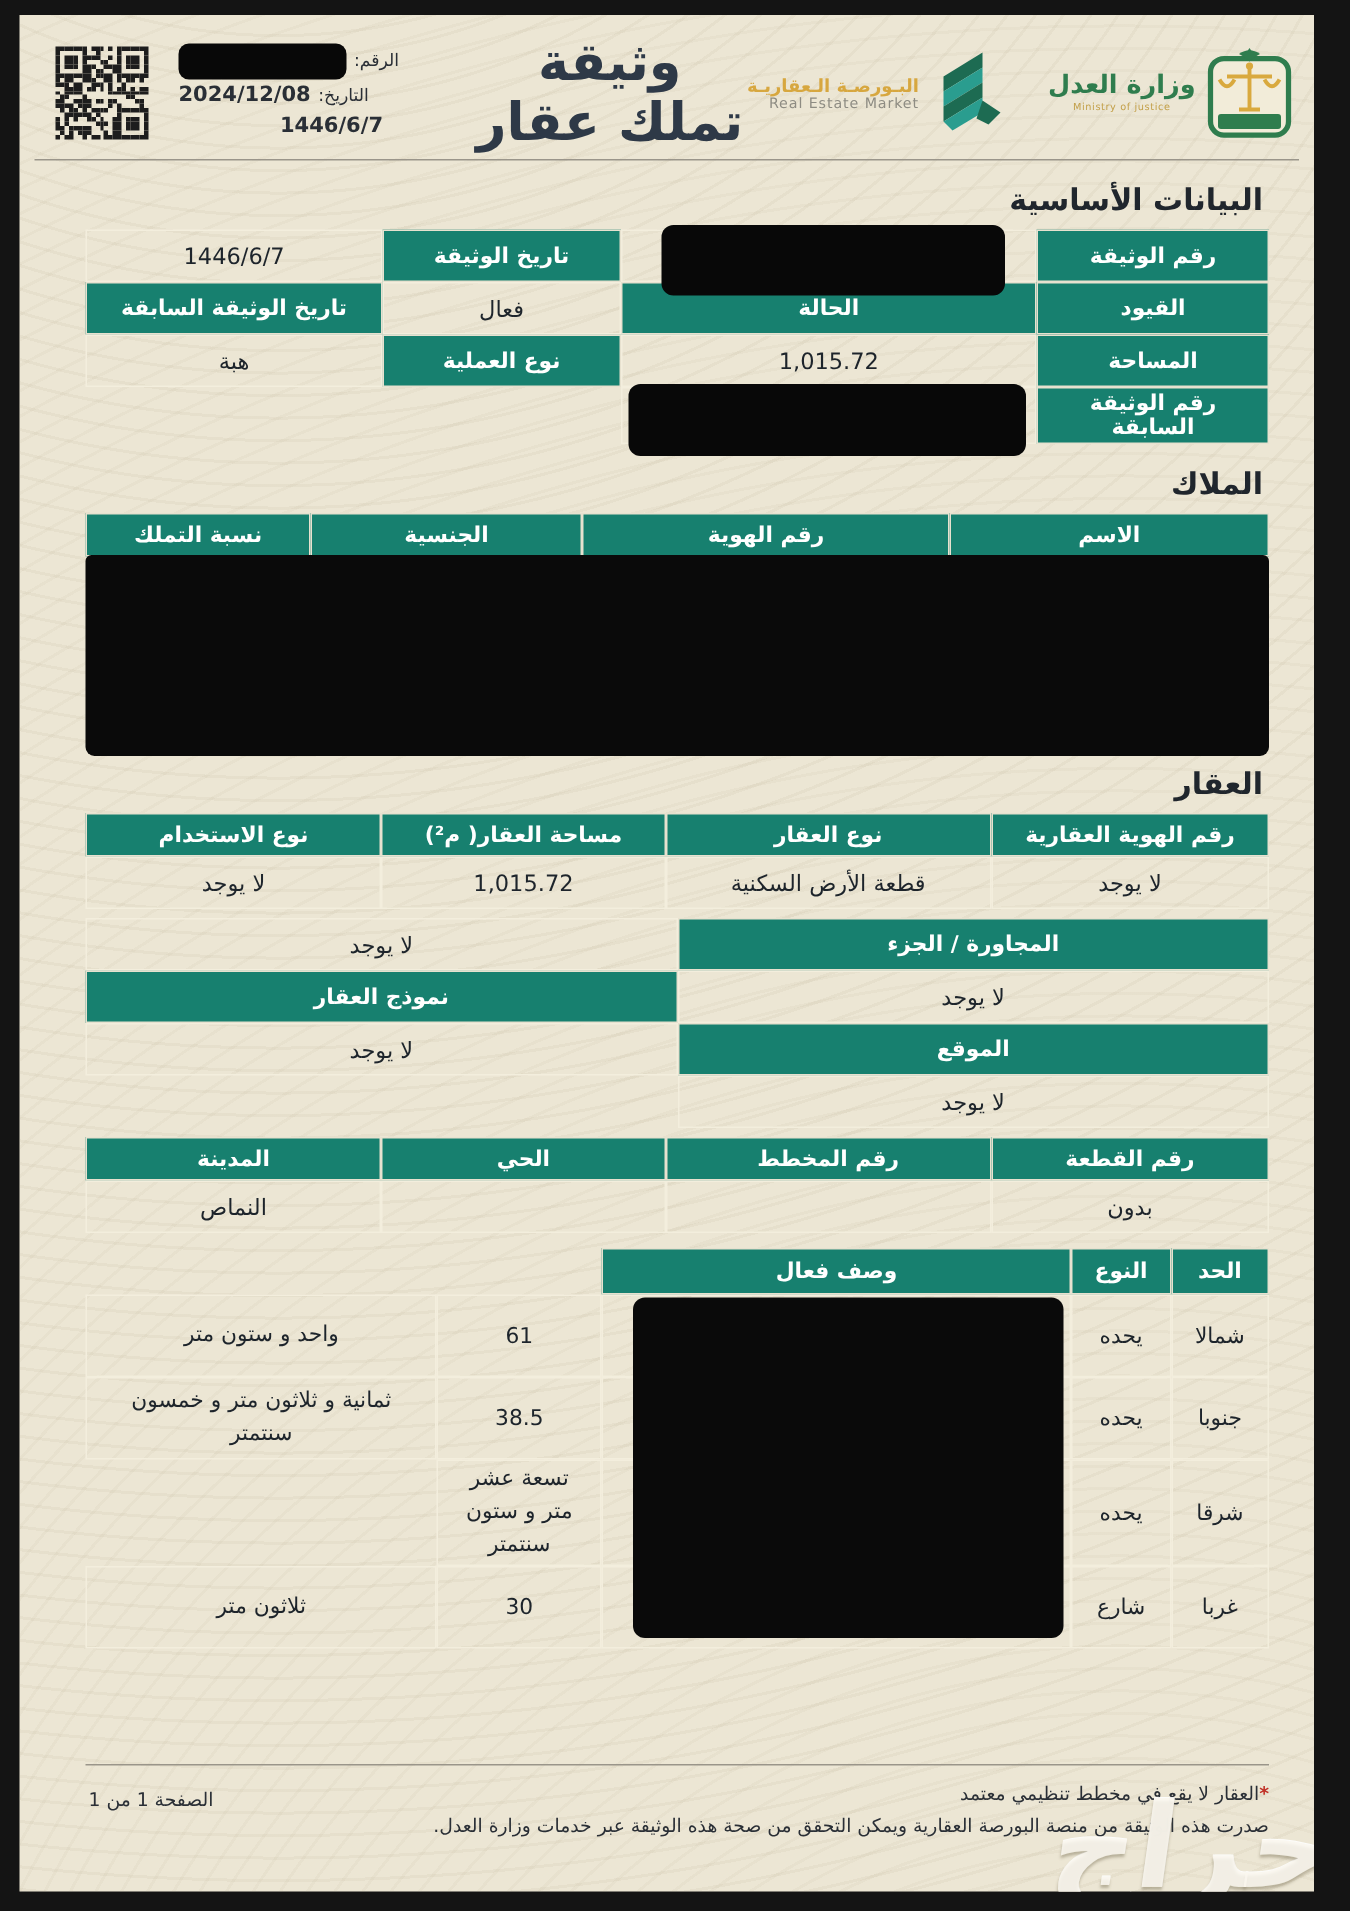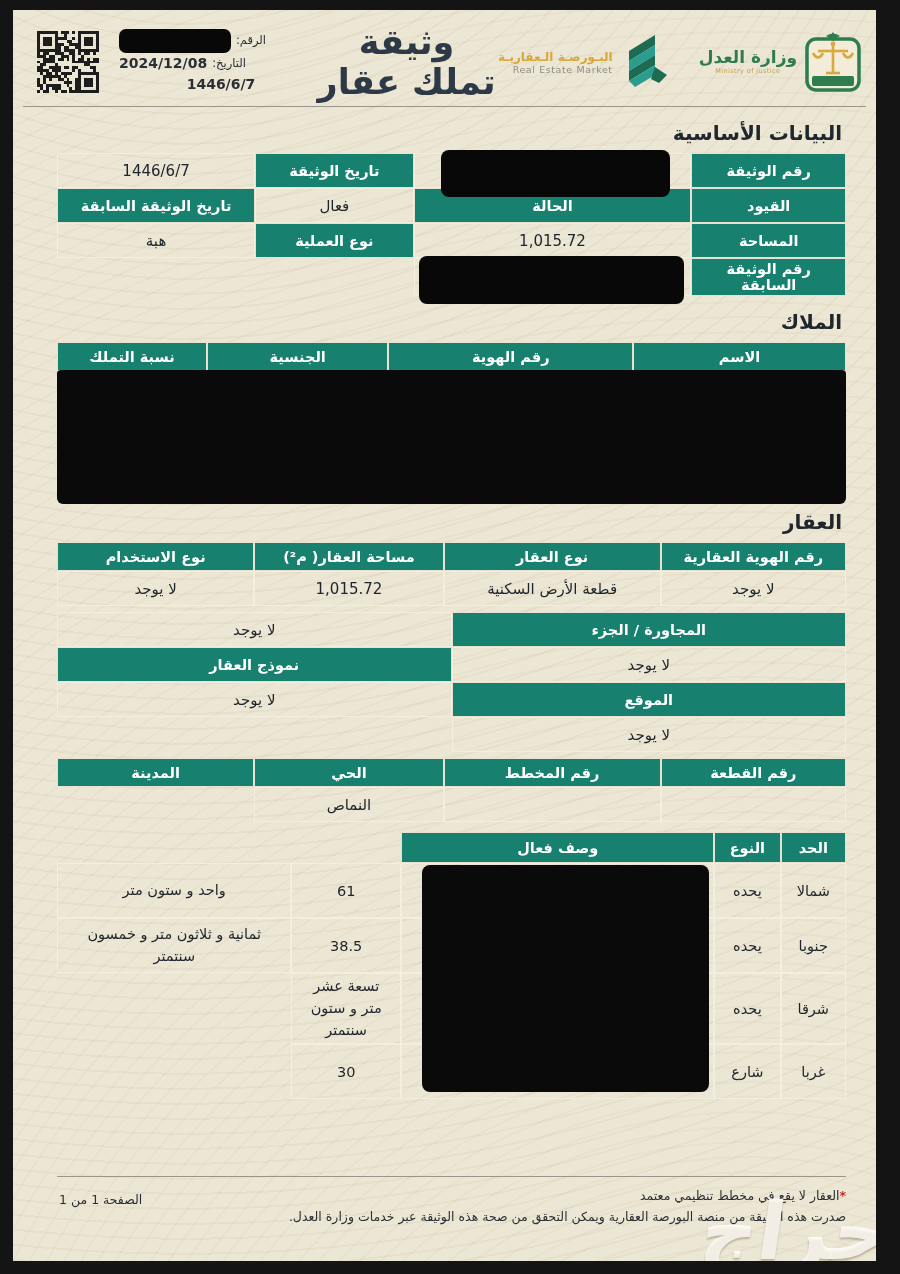--- a/index.html
+++ b/index.html
@@ -468,20 +468,21 @@
       <div class="tcell" style="min-height:29px">الموقع</div>
       <div class="vcell">لا يوجد</div>
       <div class="vcell">لا يوجد</div>
     </div>
 
     <div class="grid prop-grid" style="margin-top:6px">
       <div class="tcell" style="min-height:29px">رقم القطعة</div>
       <div class="tcell" style="min-height:29px">رقم المخطط</div>
       <div class="tcell" style="min-height:29px">الحي</div>
       <div class="tcell" style="min-height:29px">المدينة</div>
+      <div class="vcell">بدون</div>
       <div class="vcell"></div>
       <div class="vcell"></div>
       <div class="vcell">النماص</div>
     </div>
 
     <div class="bord-wrap">
       <div class="grid bord-head">
         <div class="tcell" style="min-height:31px">الحد</div>
         <div class="tcell" style="min-height:31px">النوع</div>
         <div class="tcell" style="min-height:31px">وصف فعال</div>
@@ -505,20 +506,21 @@
         <div class="vcell">شرقا</div>
         <div class="vcell">يحده</div>
         <div class="vcell"></div>
         <div class="vcell bord-words">تسعة عشر متر و ستون سنتمتر</div>
       </div>
       <div class="grid bord-row">
         <div class="vcell">غربا</div>
         <div class="vcell">شارع</div>
         <div class="vcell"></div>
         <div class="vcell">30</div>
+        <div class="vcell bord-words">ثلاثون متر</div>
       </div>
 
       <div class="bord-redact"></div>
     </div>
   </div>
 
   <div class="footer">
     <div class="foot-divider"></div>
     <div class="note">
       <span class="star">*</span><span>العقار لا يقع في مخطط تنظيمي معتمد</span>

